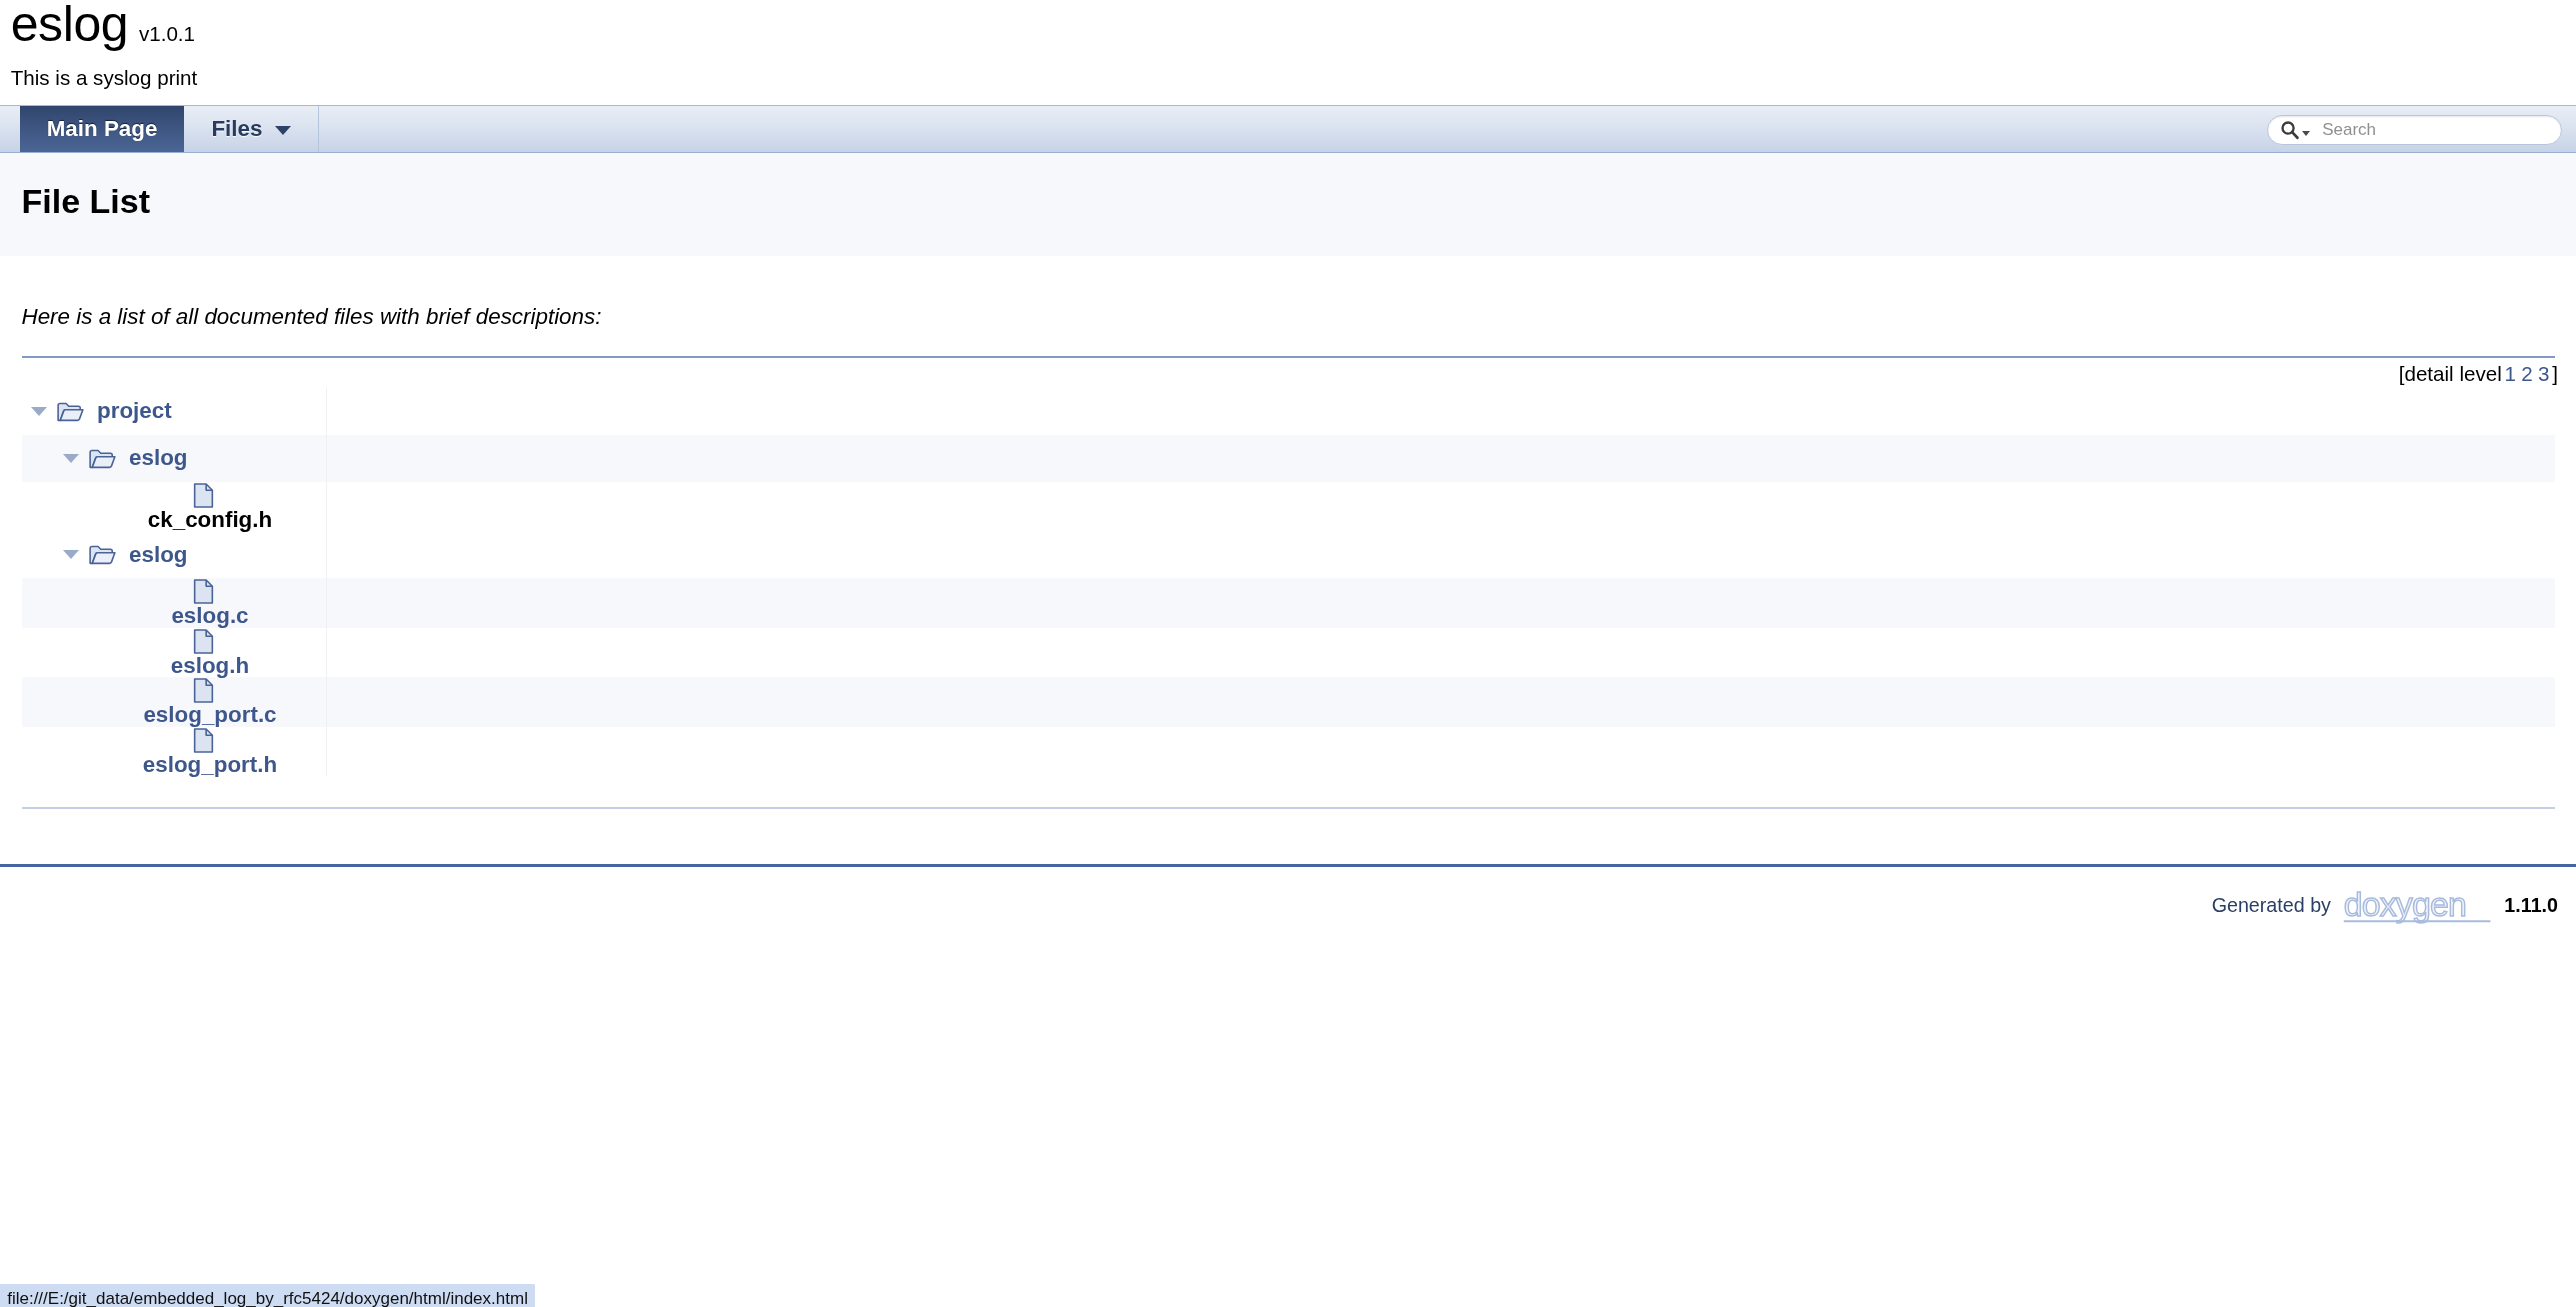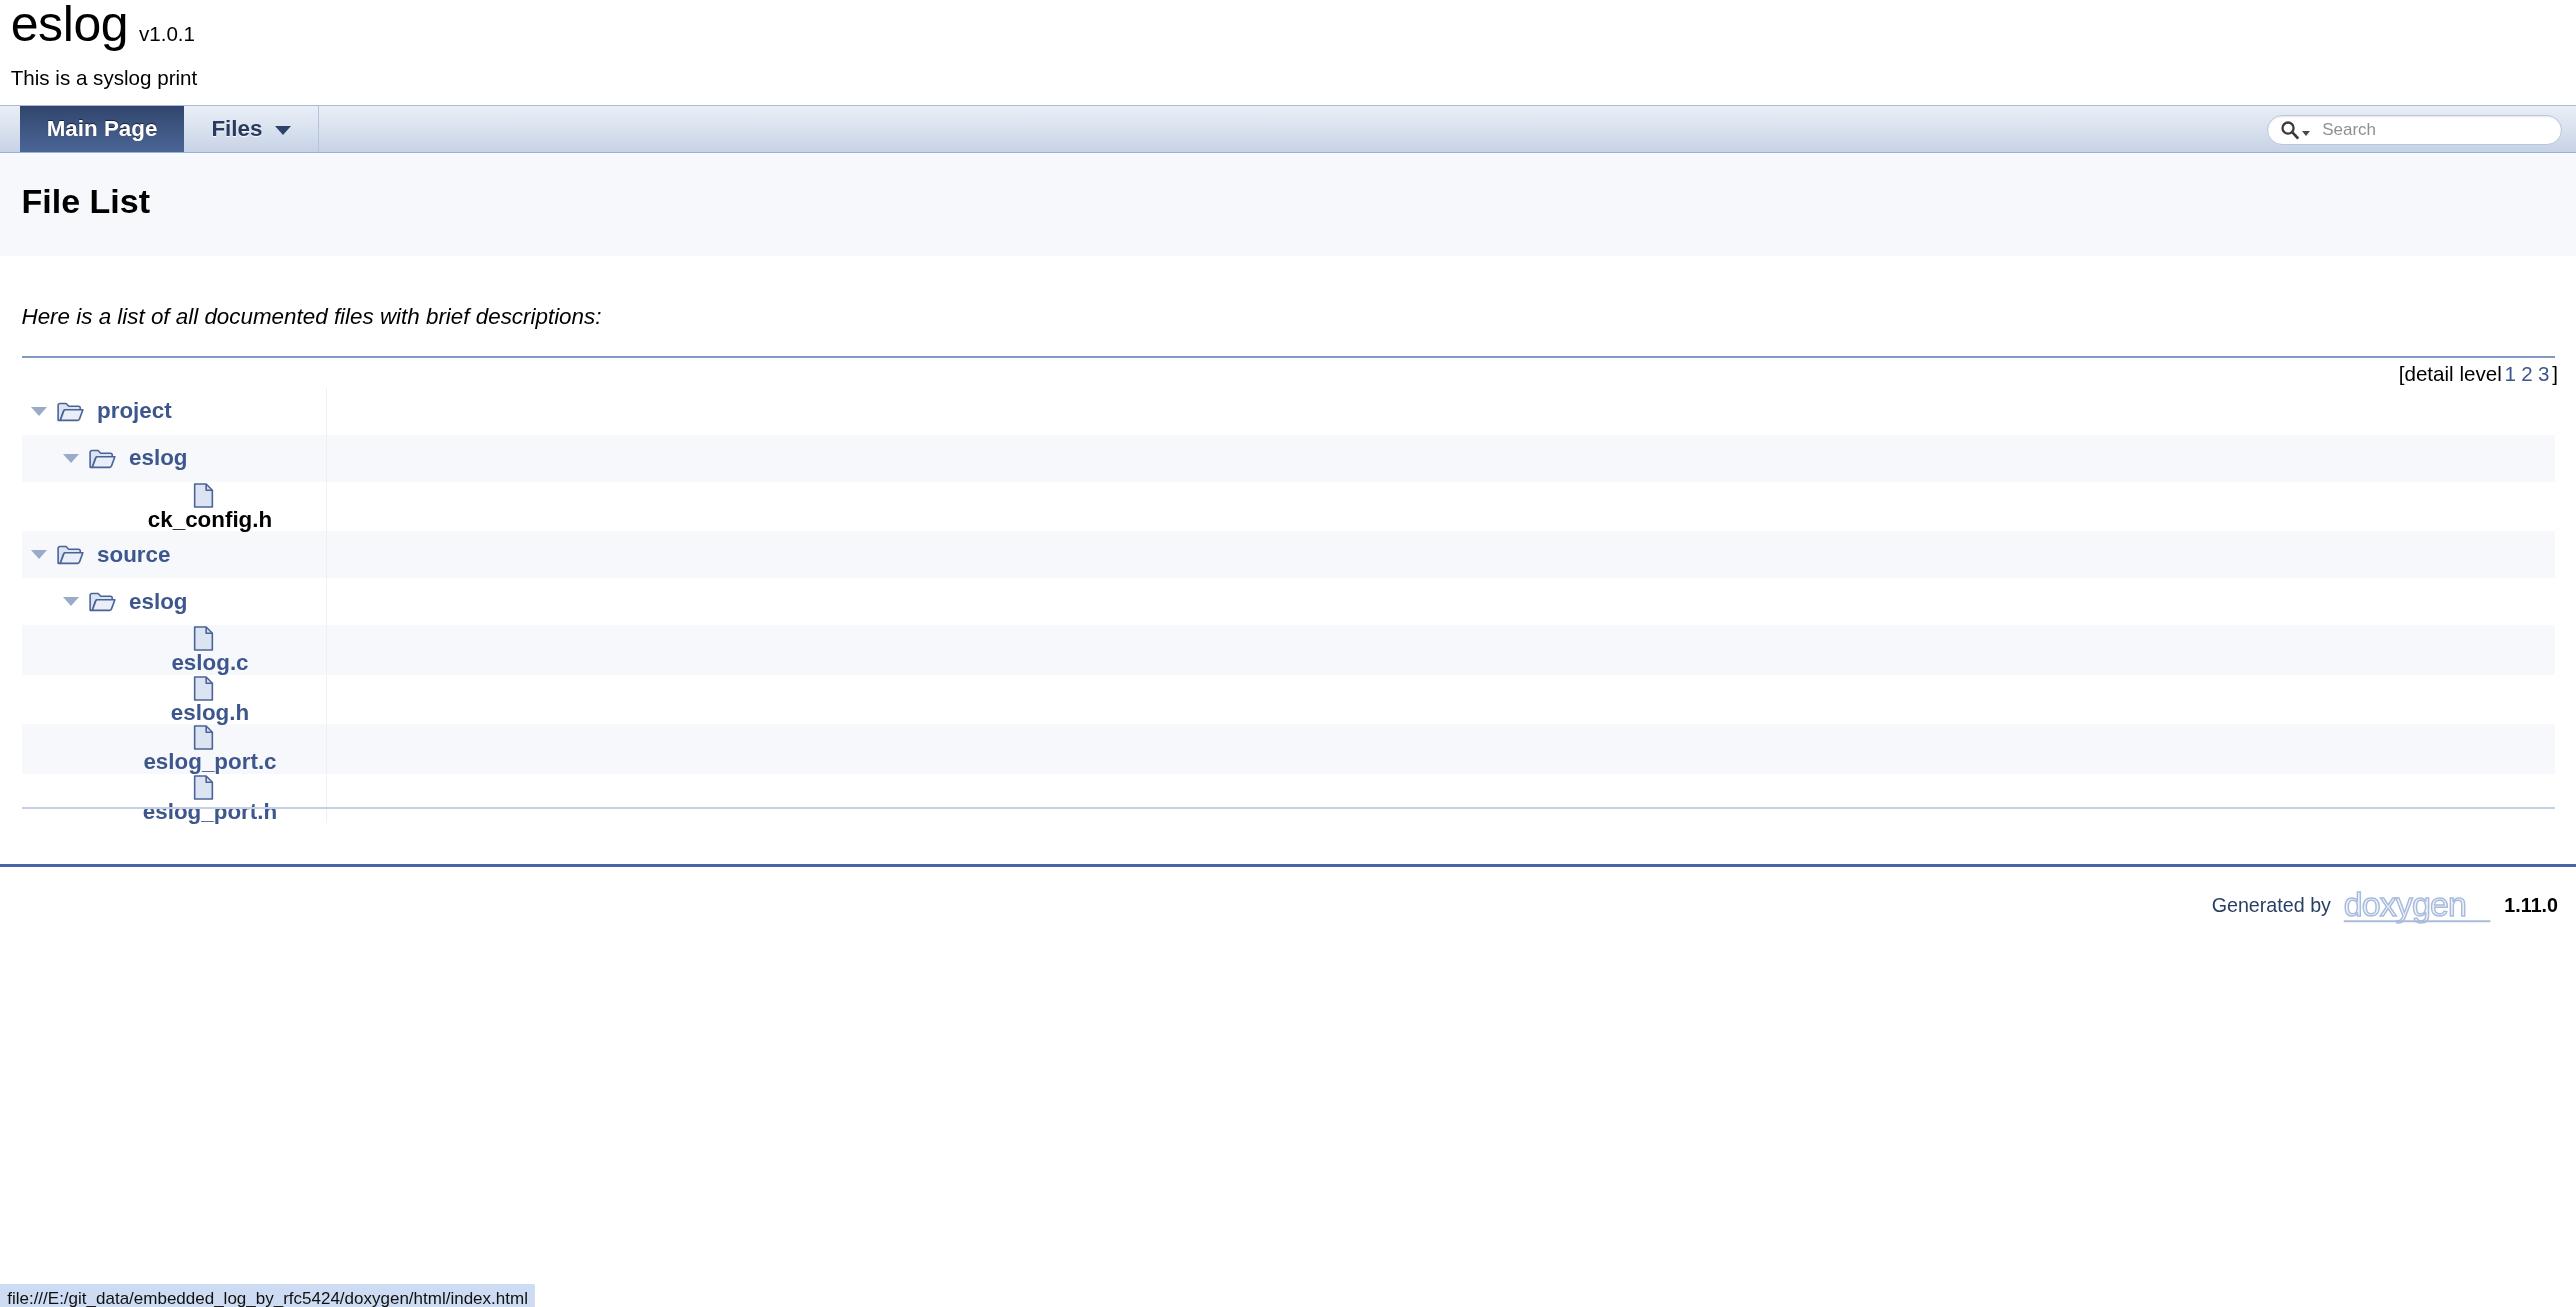--- a/index.html
+++ b/index.html
@@ -419,35 +419,20 @@
             <td class="entry">
               <div class="entrywrap indent2">
                 <span class="arrow-spacer"></span>
                 <span class="icon-wrap">
                   <svg width="23" height="27" viewBox="0 0 26 30">
                     <path d="M3 2 H16 L23 9 V28 H3 Z" fill="#dce4f2" stroke="#4a6397" stroke-width="1.8" stroke-linejoin="round"></path>
                     <path d="M16 2 V9 H23" fill="none" stroke="#4a6397" stroke-width="1.8" stroke-linejoin="round"></path>
                   </svg>
                 </span>
                 <span class="node-label plain">ck_config.h</span>
-              </div>
-            </td>
-            <td class="desc"></td>
-          </tr>
-          <tr class="even">
-            <td class="entry">
-              <div class="entrywrap indent0">
-                <span class="arrow"></span>
-                <span class="icon-wrap">
-                  <svg width="29" height="23" viewBox="0 0 32 26">
-                    <path d="M2 23 V6 a2 2 0 0 1 2-2 h7 l3 3 h11 a2 2 0 0 1 2 2 v2 H10 a2 2 0 0 0-1.9 1.4 L4.5 23 Z" fill="#dce4f2" stroke="#4a6397" stroke-width="1.8" stroke-linejoin="round"></path>
-                    <path d="M4.5 23 L8.4 12.4 A2 2 0 0 1 10.3 11 H30 l-3.9 10.6 A2 2 0 0 1 24.2 23 Z" fill="#e9eef8" stroke="#4a6397" stroke-width="1.8" stroke-linejoin="round"></path>
-                  </svg>
-                </span>
-                <span class="node-label link">source</span>
               </div>
             </td>
             <td class="desc"></td>
           </tr>
           <tr class="odd">
             <td class="entry">
               <div class="entrywrap indent1">
                 <span class="arrow"></span>
                 <span class="icon-wrap">
                   <svg width="29" height="23" viewBox="0 0 32 26">

